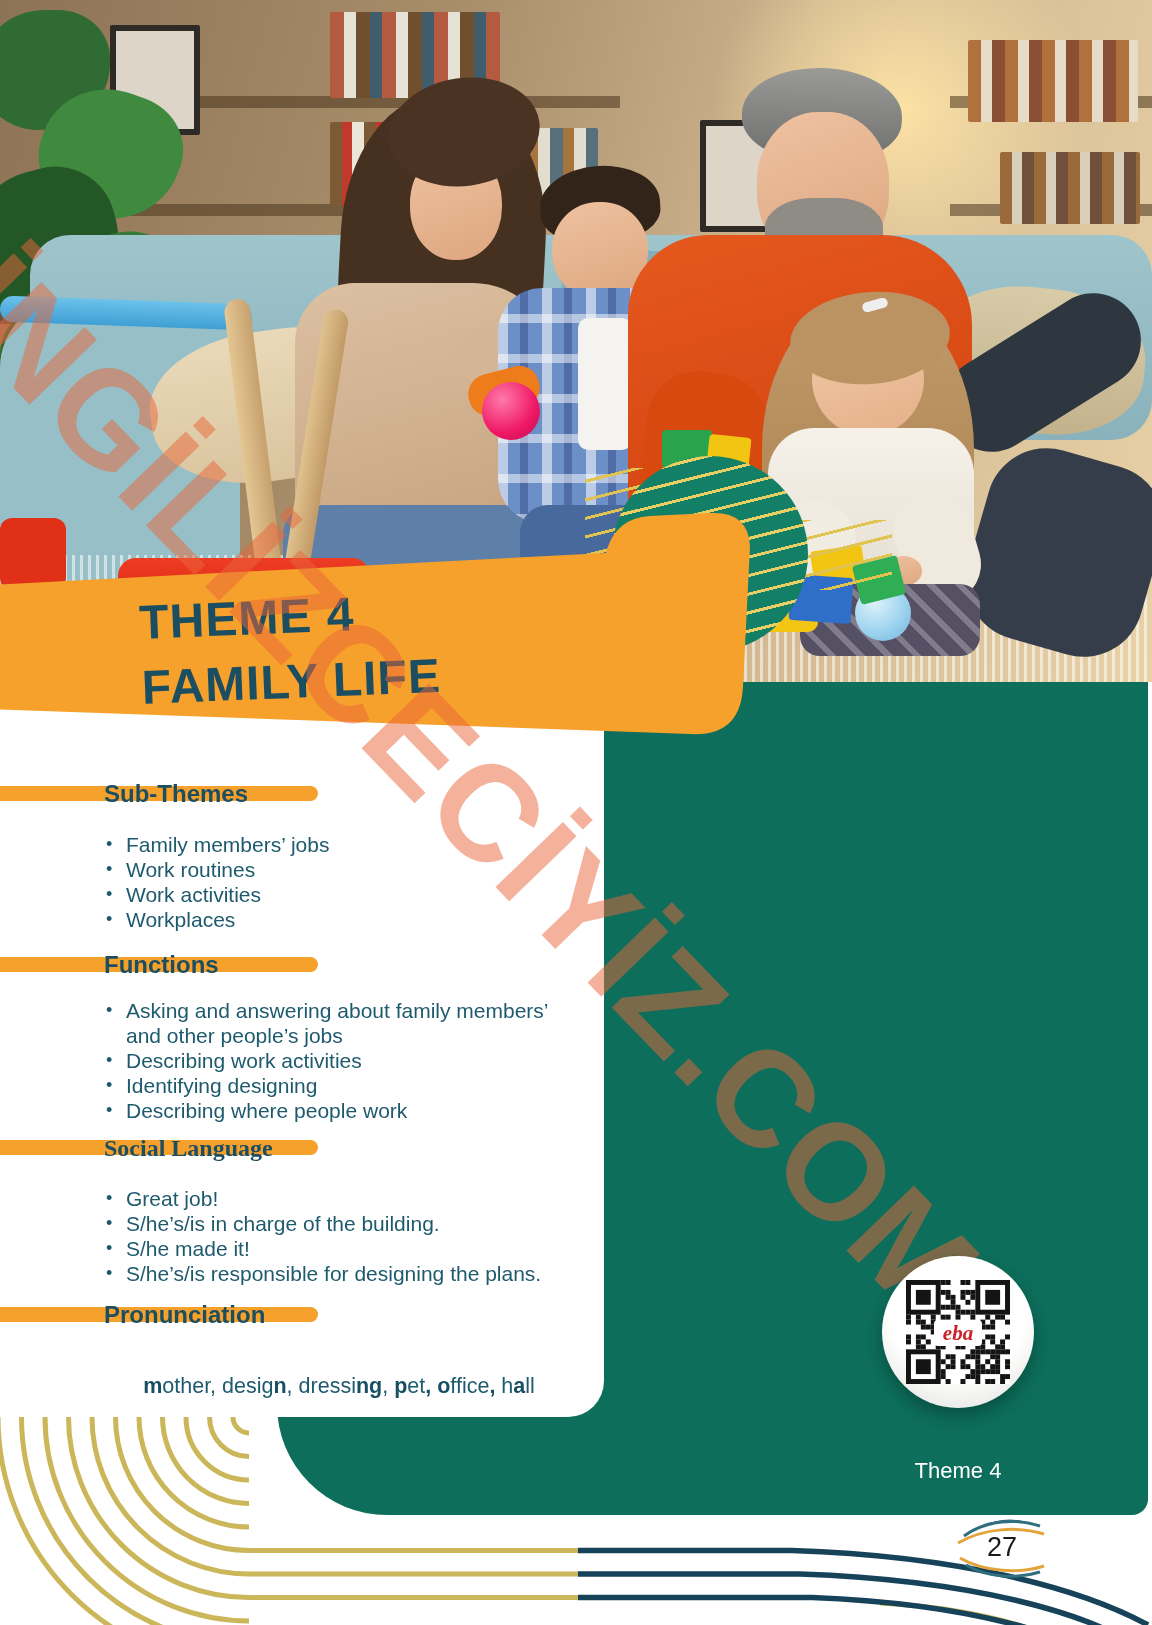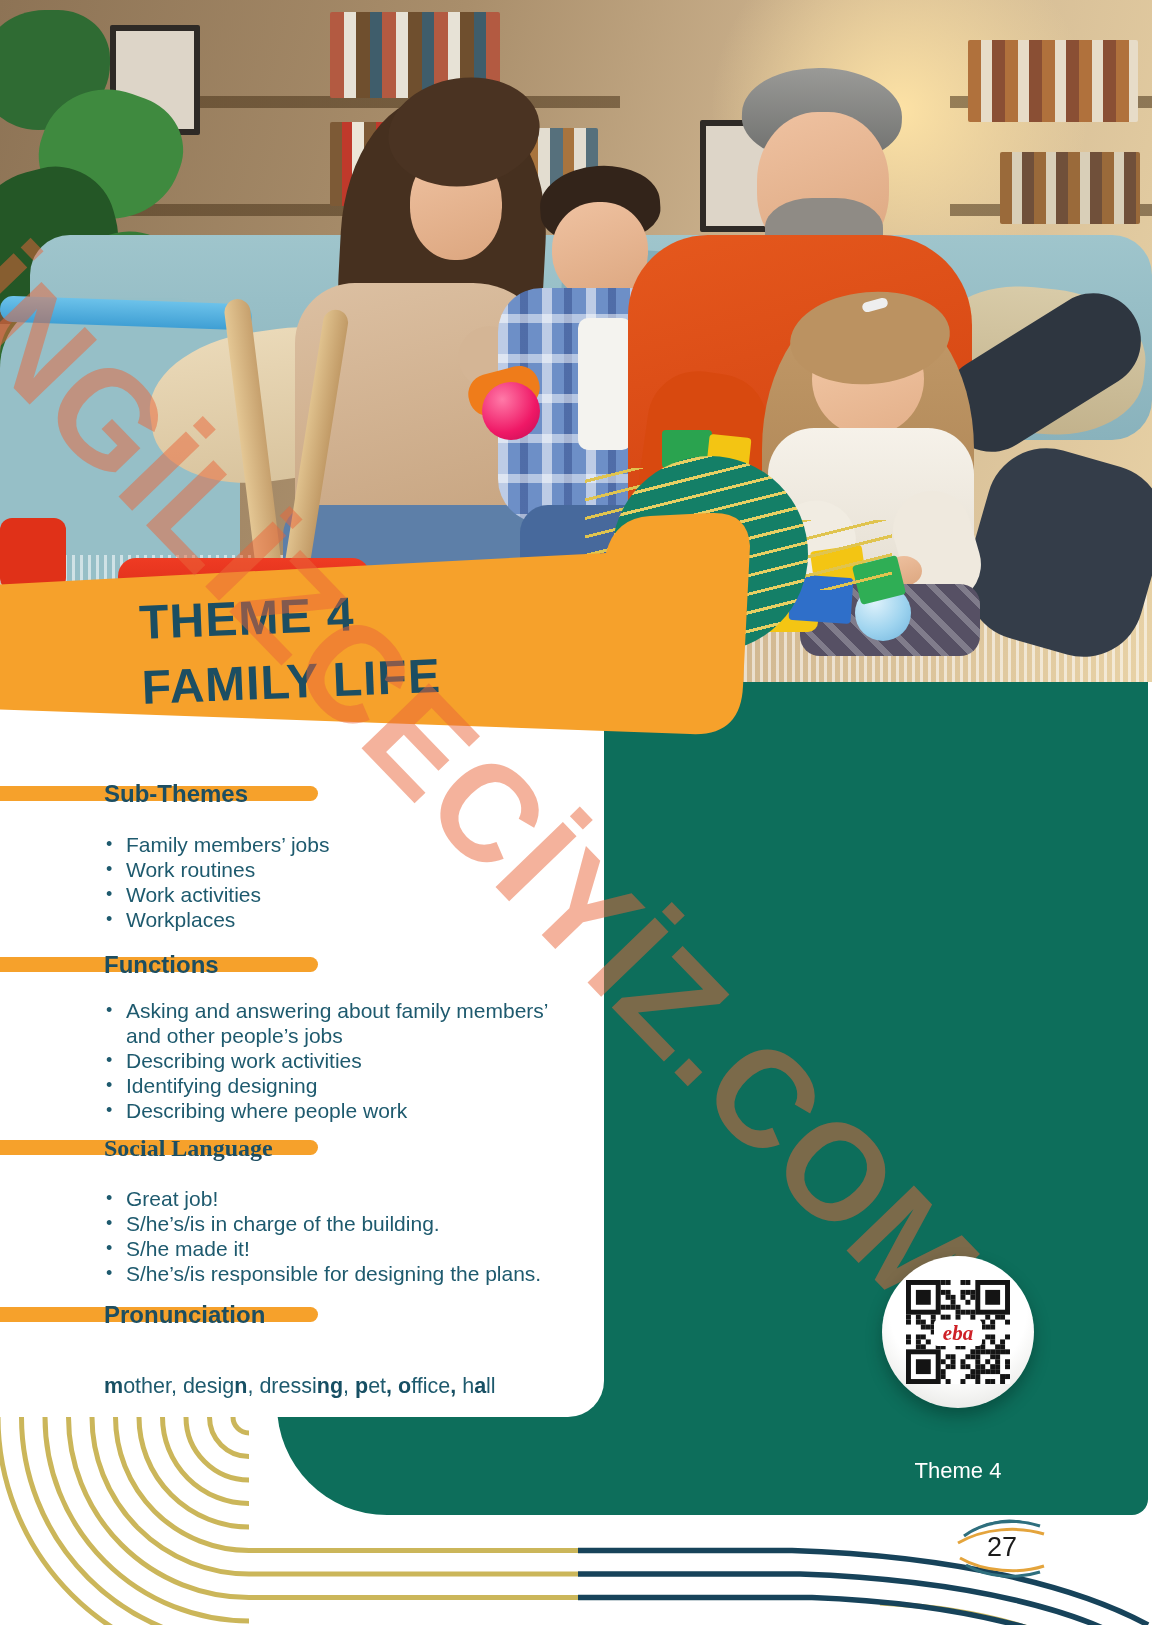--- a/index.html
+++ b/index.html
@@ -58,21 +58,21 @@
     color:rgba(233,102,58,0.5);}
 
   
   .pill{left:0;width:318px;height:15px;background:#F6A12B;border-radius:0 16px 16px 0;z-index:3;}
   .pill span{position:absolute;left:104px;top:50%;transform:translateY(-50%);
     font-size:24px;font-weight:700;color:#1C4E62;}
   .bullets{left:104px;width:460px;margin:0;padding:0;list-style:none;z-index:3;}
   .bullets li{position:relative;padding-left:22px;font-size:21px;line-height:25px;
     color:#1E5A6E;margin:0;}
   .bullets li::before{content:"•";position:absolute;left:2px;top:0;font-size:18px;color:#1E5A6E;}
-  #pron-line{left:104px;top:1352px;width:470px;font-size:21.5px;color:#1E5A6E;z-index:3;}
+  #pron-line{left:104px;top:1352px;width:470px;font-size:21.5px;color:#1E5A6E;z-index:3;text-align:center;}
   #pron-line b{font-weight:800;color:#174F63;}
 
   
   #qr-circle{left:882px;top:1256px;width:152px;height:152px;border-radius:50%;z-index:6;
     background:radial-gradient(circle at 50% 35%,#ffffff 55%,#f0f0ee 74%,#d8d8d4 100%);
     box-shadow:0 8px 16px rgba(0,30,24,.35);}
   #qr-box{left:906px;top:1280px;width:104px;height:104px;z-index:7;}
   #eba-label{left:934px;top:1320px;width:48px;height:26px;background:#ffffff;border-radius:4px;
     z-index:8;display:flex;align-items:center;justify-content:center;
     font-family:"Liberation Serif",serif;font-style:italic;font-weight:700;font-size:21px;color:#CE2127;}

